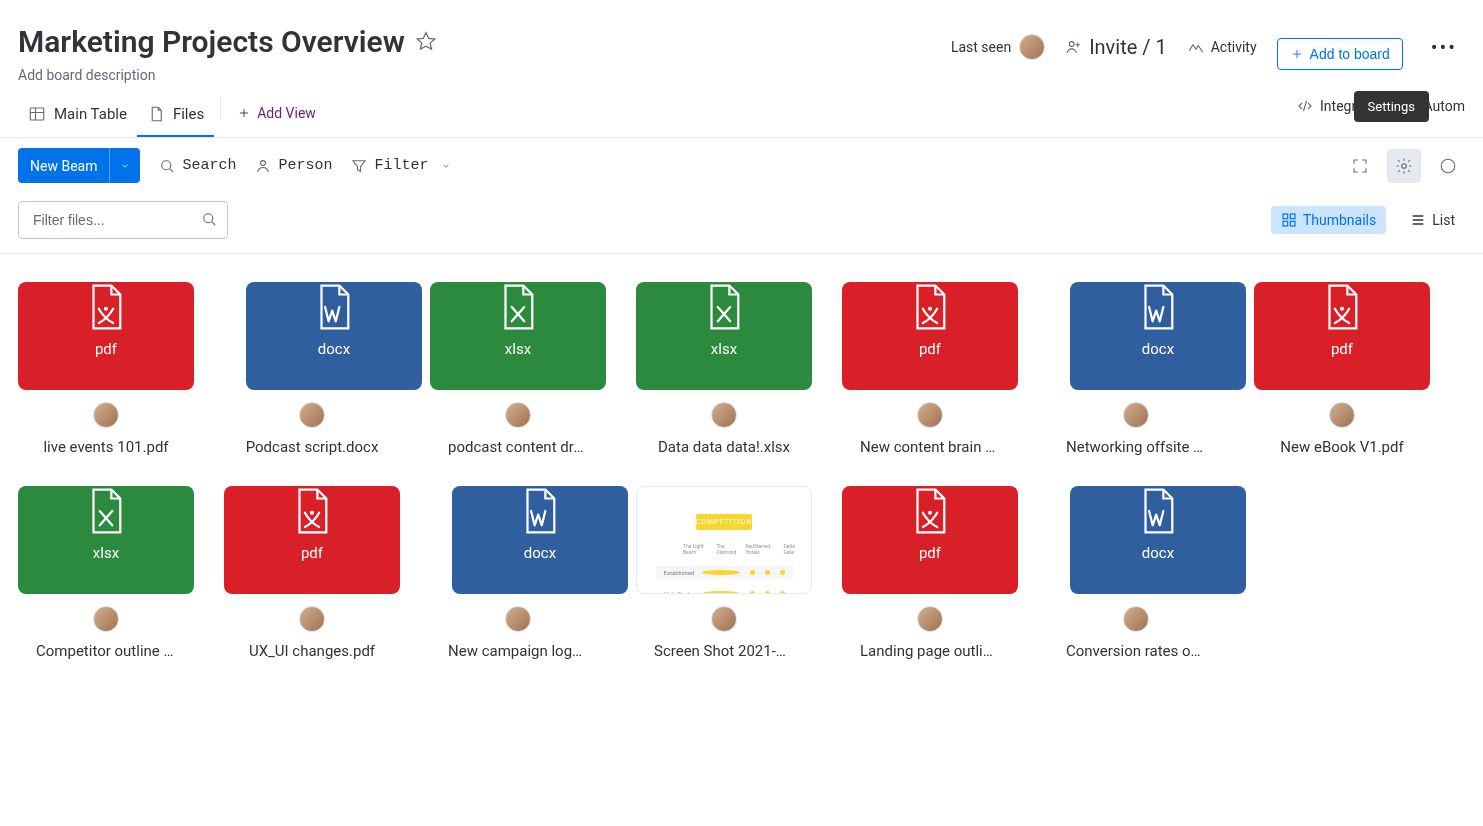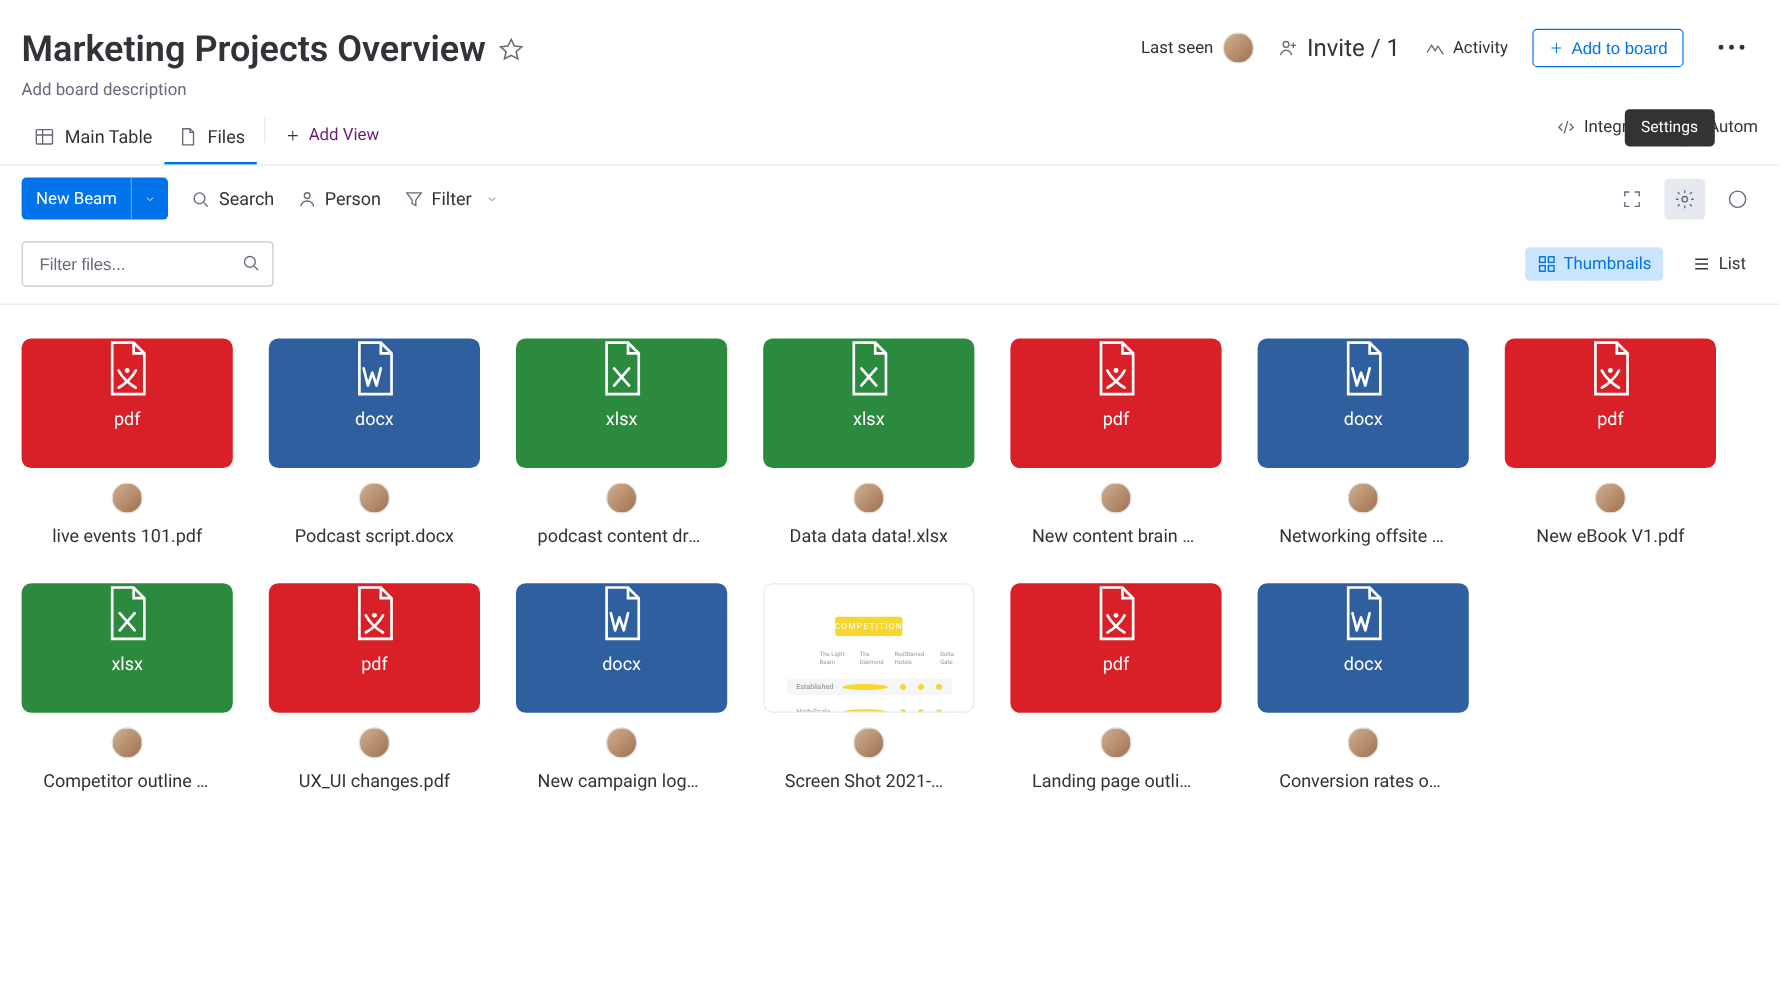--- a/index.html
+++ b/index.html
@@ -12,61 +12,61 @@
     .title-row { display: flex; align-items: center; gap: 10px; }
     .title-row h1 { font-size: 30px; font-weight: 600; }
     .star-icon { width: 22px; height: 22px; stroke: #676879; fill: none; stroke-width: 1.4; cursor: pointer; }
     .desc { margin-top: 8px; color: #676879; font-size: 14px; cursor: text; }
     
     .header-actions { display: flex; align-items: center; gap: 20px; }
     .last-seen { display: flex; align-items: center; gap: 8px; font-size: 14px; }
     .avatar-sm { width: 26px; height: 26px; border-radius: 50%; background: linear-gradient(135deg,#d0b090,#a07050); display:inline-block; border:1px solid #ddd; flex-shrink:0;}
     .invite { display:flex; align-items:center; gap:6px; font-size:20px; cursor:pointer; }
     .activity { display:flex; align-items:center; gap:6px; font-size:14px; cursor:pointer; }
-    .add-board { border:1px solid #0073ea; color:#0073ea; background:#fff; padding:7px 12px; border-radius:4px; font-size:14px; display:flex; align-items:center; gap:6px; cursor:pointer; }
+    .add-board { border:1px solid #0073ea; color:#0073ea; background:#fff; padding:7px 12px; border-radius:4px; font-size:14px; display:flex; align-items:center; gap:6px; cursor:pointer;margin-top:14px; }
     .dots { font-size: 20px; letter-spacing: 2px; cursor:pointer; padding:0 8px; }
     
     
     .tabs { display:flex; align-items:flex-start; padding: 14px 18px 0 18px; border-bottom:1px solid #e6e9ef; position:relative; }
     .tab { display:flex; align-items:center; gap:8px; padding: 8px 10px 12px 10px; font-size:15px; color:#323338; cursor:pointer; border-bottom: 2px solid transparent; }
     .tab.active { border-bottom-color:#0073ea; color:#323338; }
     .tab-sep { width:1px; height:22px; background:#e6e9ef; margin:0 6px 10px 6px; }
     .add-view { display:flex; align-items:center; gap:6px; font-size:14px; color:#701a75; padding:8px 10px 12px 10px; cursor:pointer; }
     .tabs-right { margin-left:auto; display:flex; align-items:center; gap:24px; padding-bottom:10px; position:relative; }
     .tabs-right .ritem { display:flex; align-items:center; gap:6px; font-size:14px; cursor:pointer; }
     .tooltip { position:absolute; right:36px; top:-6px; background:#333; color:#fff; font-size:13px; padding:8px 14px; border-radius:4px; }
     .tooltip:after { content:""; position:absolute; bottom:-5px; right:18px; border:5px solid transparent; border-top-color:#333; }
     
     
     .toolbar { display:flex; align-items:center; padding:10px 18px; gap:18px; }
     .new-item { background:#0073ea; color:#fff; display:flex; align-items:center; border-radius:4px; overflow:hidden; }
     .new-item .ni-label { padding:8px 12px; cursor:pointer; font-size:14px; }
     .new-item .ni-caret { padding:8px 10px; border-left:1px solid rgba(255,255,255,.35); cursor:pointer; }
-    .tb-item { display:flex; align-items:center; gap:6px; font-size:15px; cursor:pointer; }
+    .tb-item { display:flex; align-items:center; gap:6px; font-size:15px; cursor:pointer;font-family:Liberation Mono, monospace; }
     
     .toolbar-right { margin-left:auto; display:flex; align-items:center; gap:10px; }
     .icon-btn { width:34px; height:34px; display:flex; align-items:center; justify-content:center; border-radius:4px; cursor:pointer; }
     .icon-btn.active { background:#e6e9ef; }
     
     
     .filter-row { display:flex; align-items:center; padding:8px 18px 14px 18px; border-bottom:1px solid #e6e9ef; }
     .filter-input { position:relative; }
     .filter-input input { width:210px; height:38px; padding:0 36px 0 14px; border:1px solid #c3c6d4; border-radius:4px; font-size:14px; outline:none; }
     .filter-input input::placeholder { color:#676879; }
     .filter-input .mag { position:absolute; right:10px; top:9px; width:18px; height:18px; stroke:#676879; }
     .view-switch { margin-left:auto; display:flex; align-items:center; gap:14px; }
     .vs-item { display:flex; align-items:center; gap:6px; font-size:14px; padding:6px 10px; border-radius:4px; cursor:pointer; }
     .vs-item.active { background:#cce5ff; color:#0073ea; }
     
     
     .grid { display:flex; flex-wrap:wrap; gap:30px 30px; padding:28px 18px; }
     .card { width:176px; }
     .thumb { width:176px; height:108px; border-radius:8px; display:flex; flex-direction:column; align-items:center; color:#fff; gap:8px; cursor:pointer; }
     .thumb.red { background:#d92028; }
-    .thumb.blue { background:#2f5f9e; }
+    .thumb.blue { background:#2f5f9e;margin-left:22px; }
     .thumb.green { background:#2b8a3e; }
     .thumb.screenshot { background:#fff; border:1px solid #e6e9ef; padding:0; overflow:hidden; }
     .thumb .ext { font-size:15px; }
     .ficon { width:44px; height:50px; }
     .meta { display:flex; align-items:center; gap:10px; margin-top:12px;flex-direction:column; }
     .fname { font-size:15px; white-space:nowrap; overflow:hidden; text-overflow:ellipsis; max-width:140px; }
     
     
     .ss-bar { height:8px; background:#5aa7e6; }
     .ss-title { background:#f7d62e; margin:19px 8px 2px 8px; text-align:center; font-size:7px; color:#fff; padding:4px 0; border-radius:2px; letter-spacing:1px; }

